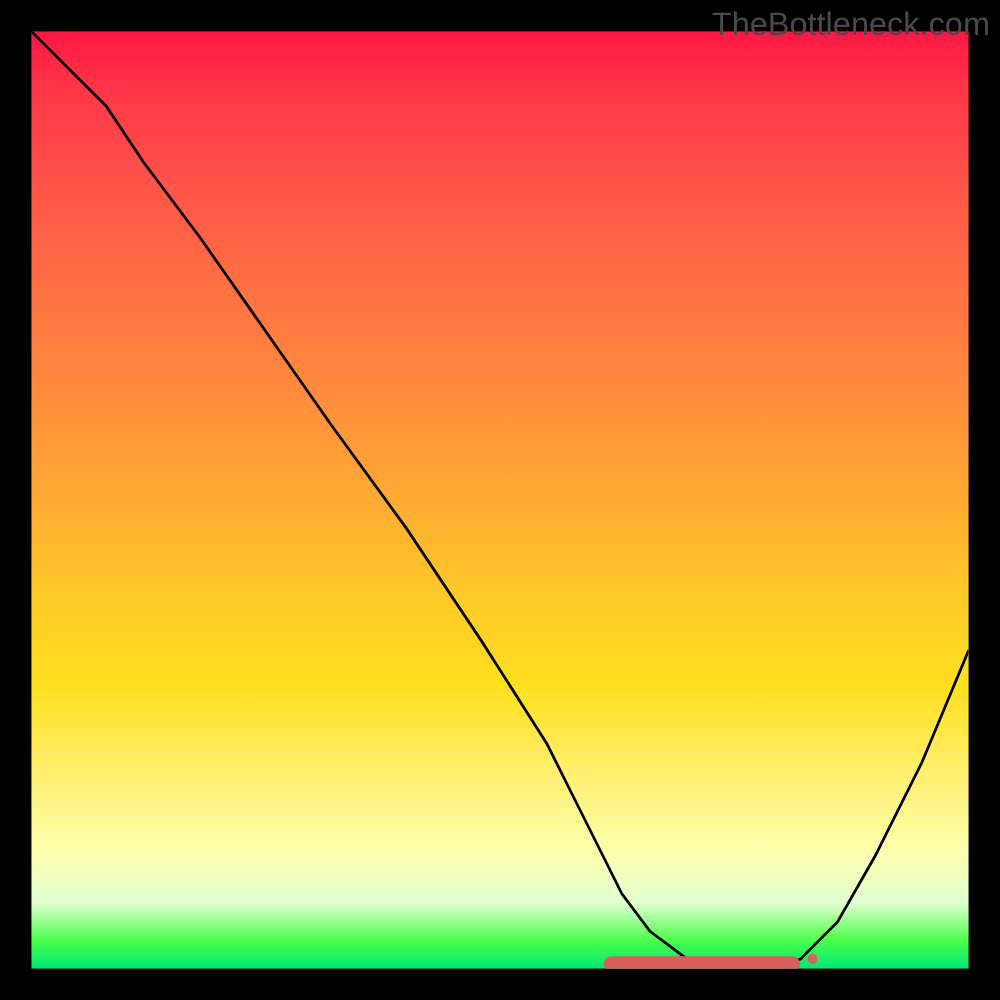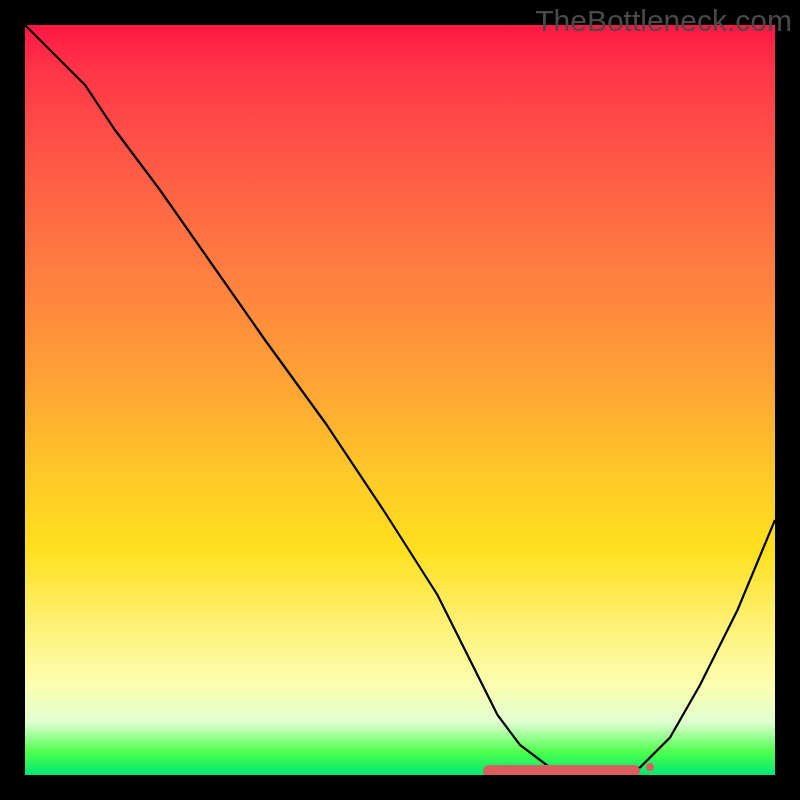--- a/index.html
+++ b/index.html
@@ -9,21 +9,21 @@
     background: #000;
     position: relative;
     font-family: Arial, sans-serif;
     overflow: hidden;
   }
   .watermark {
     position: absolute;
     top: 4px;
     right: 8px;
     color: #4a4a4a;
-    font-size: 30px;
+    font-size: 26px;
     font-weight: 500;
     z-index: 10;
   }
   .chart-area {
     position: absolute;
     left: 25px;
     top: 25px;
     width: 750px;
     height: 750px;
     overflow: hidden;

